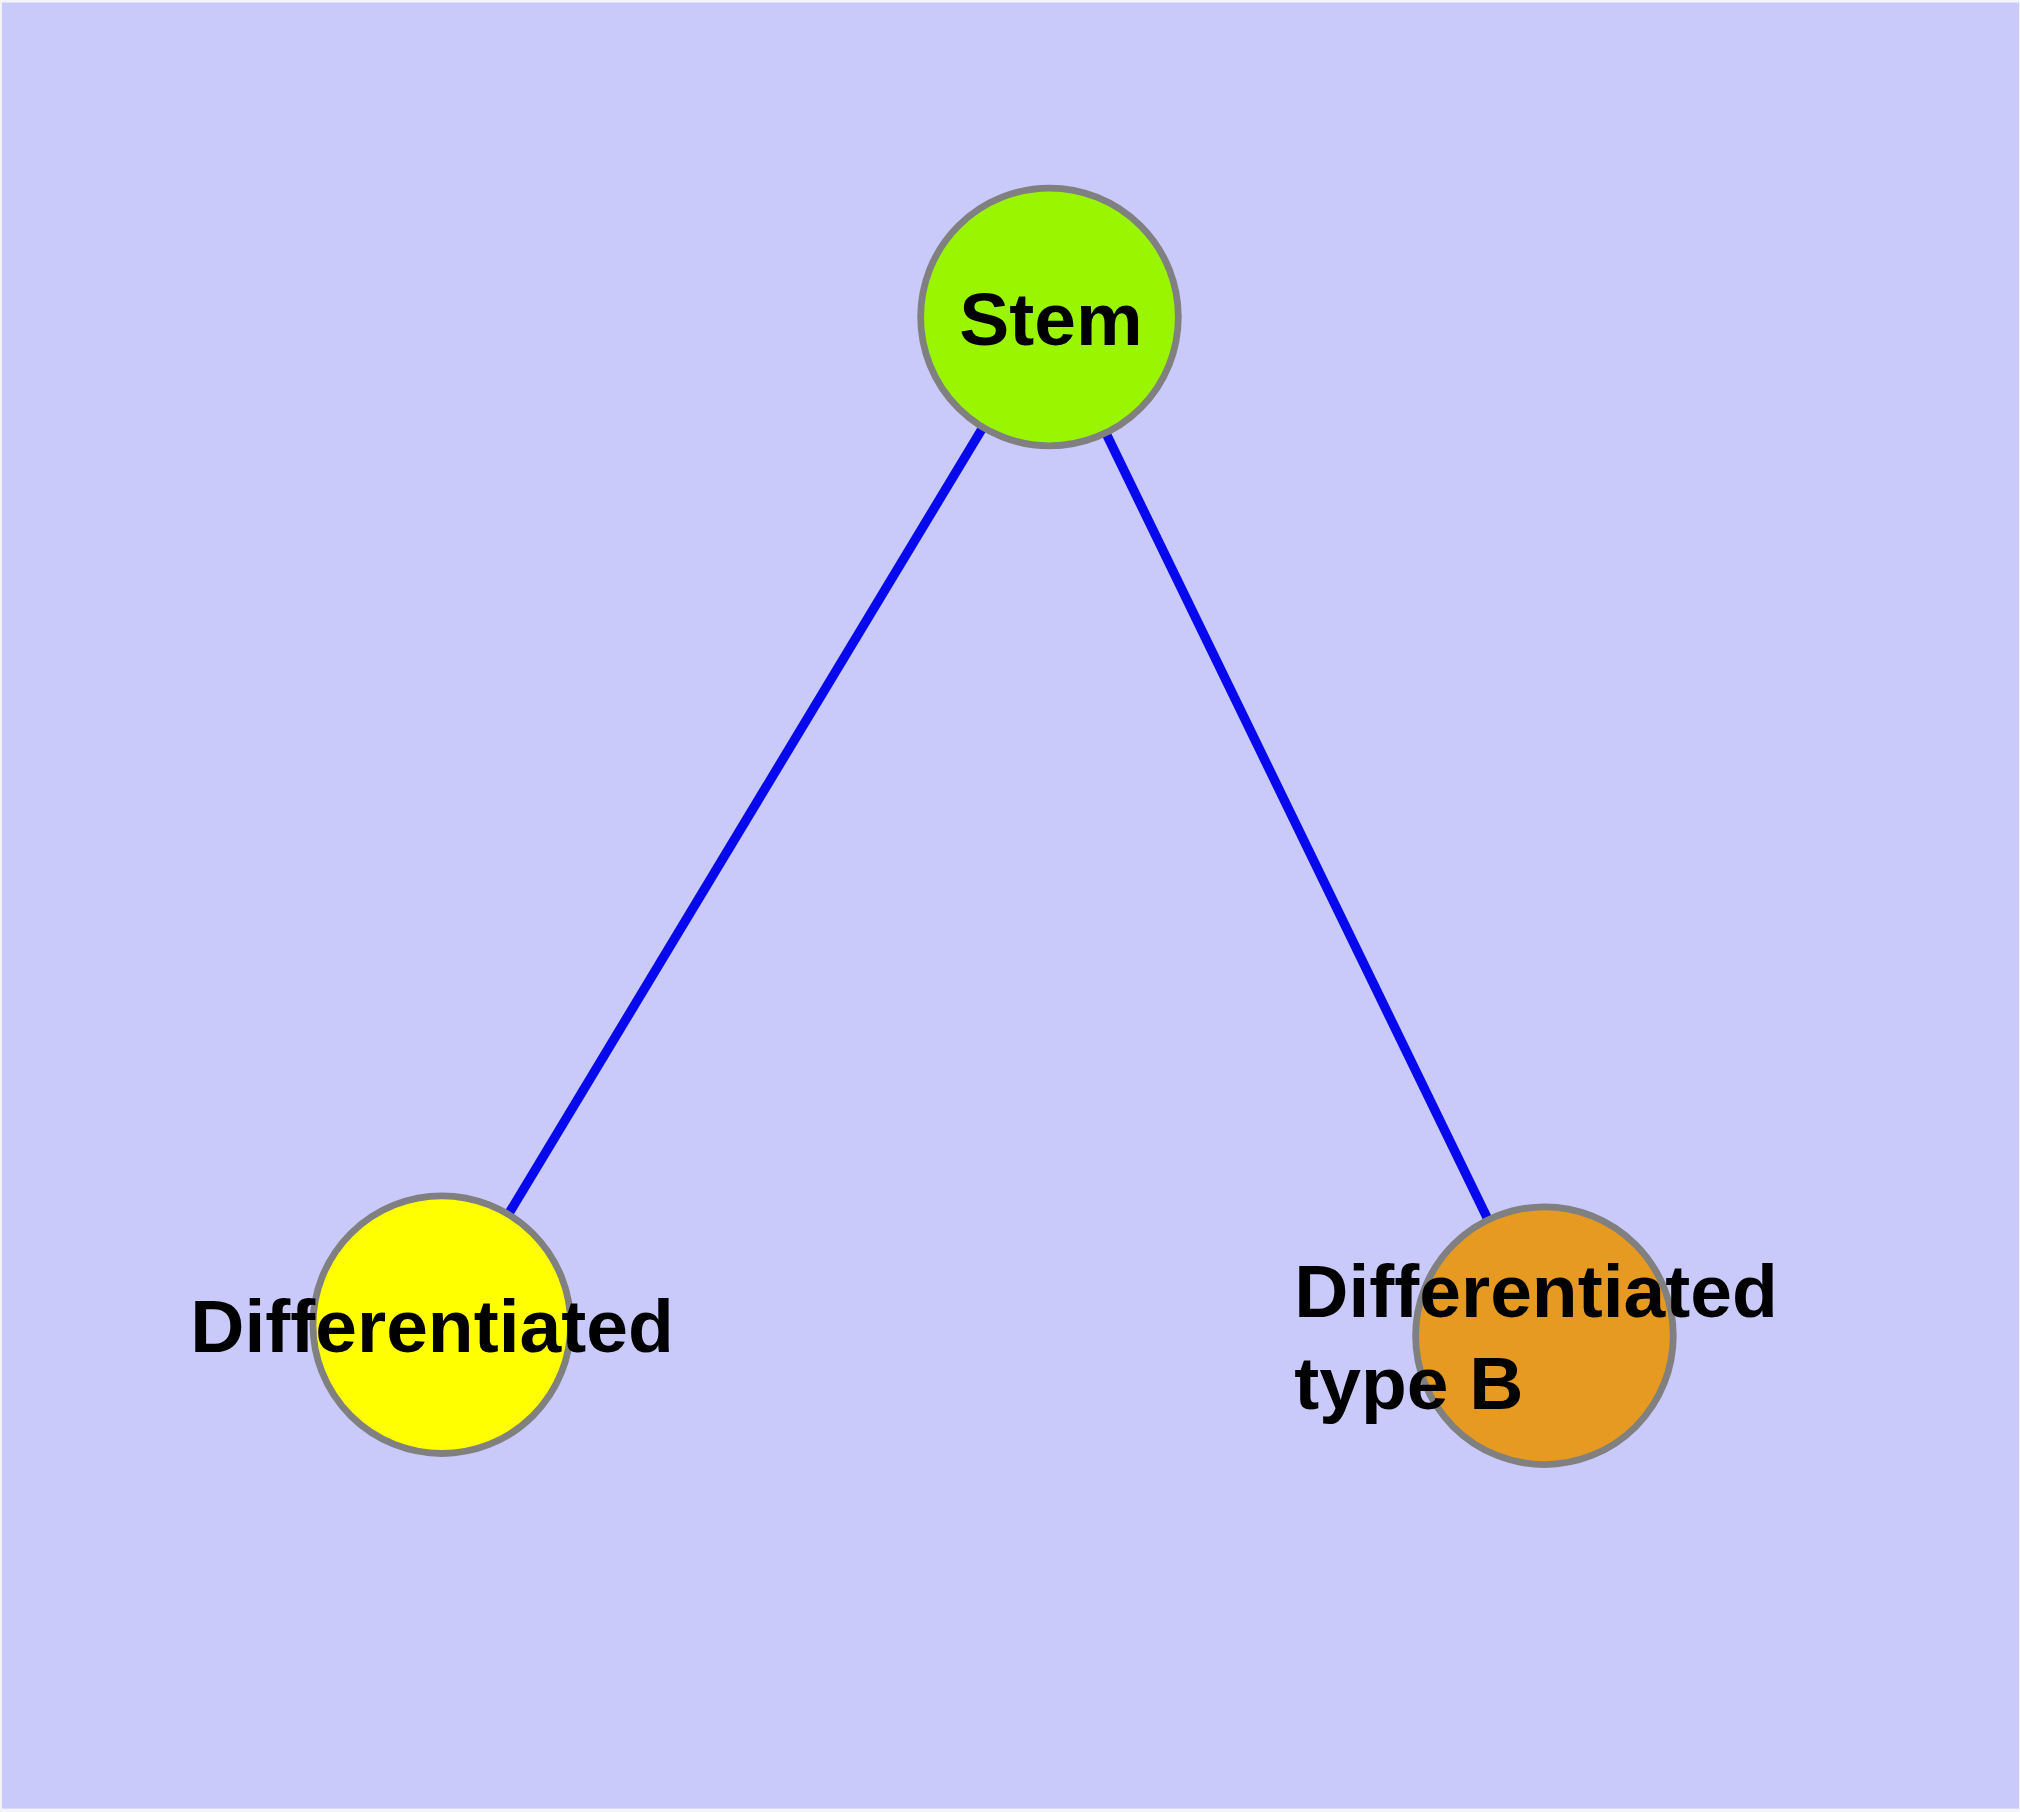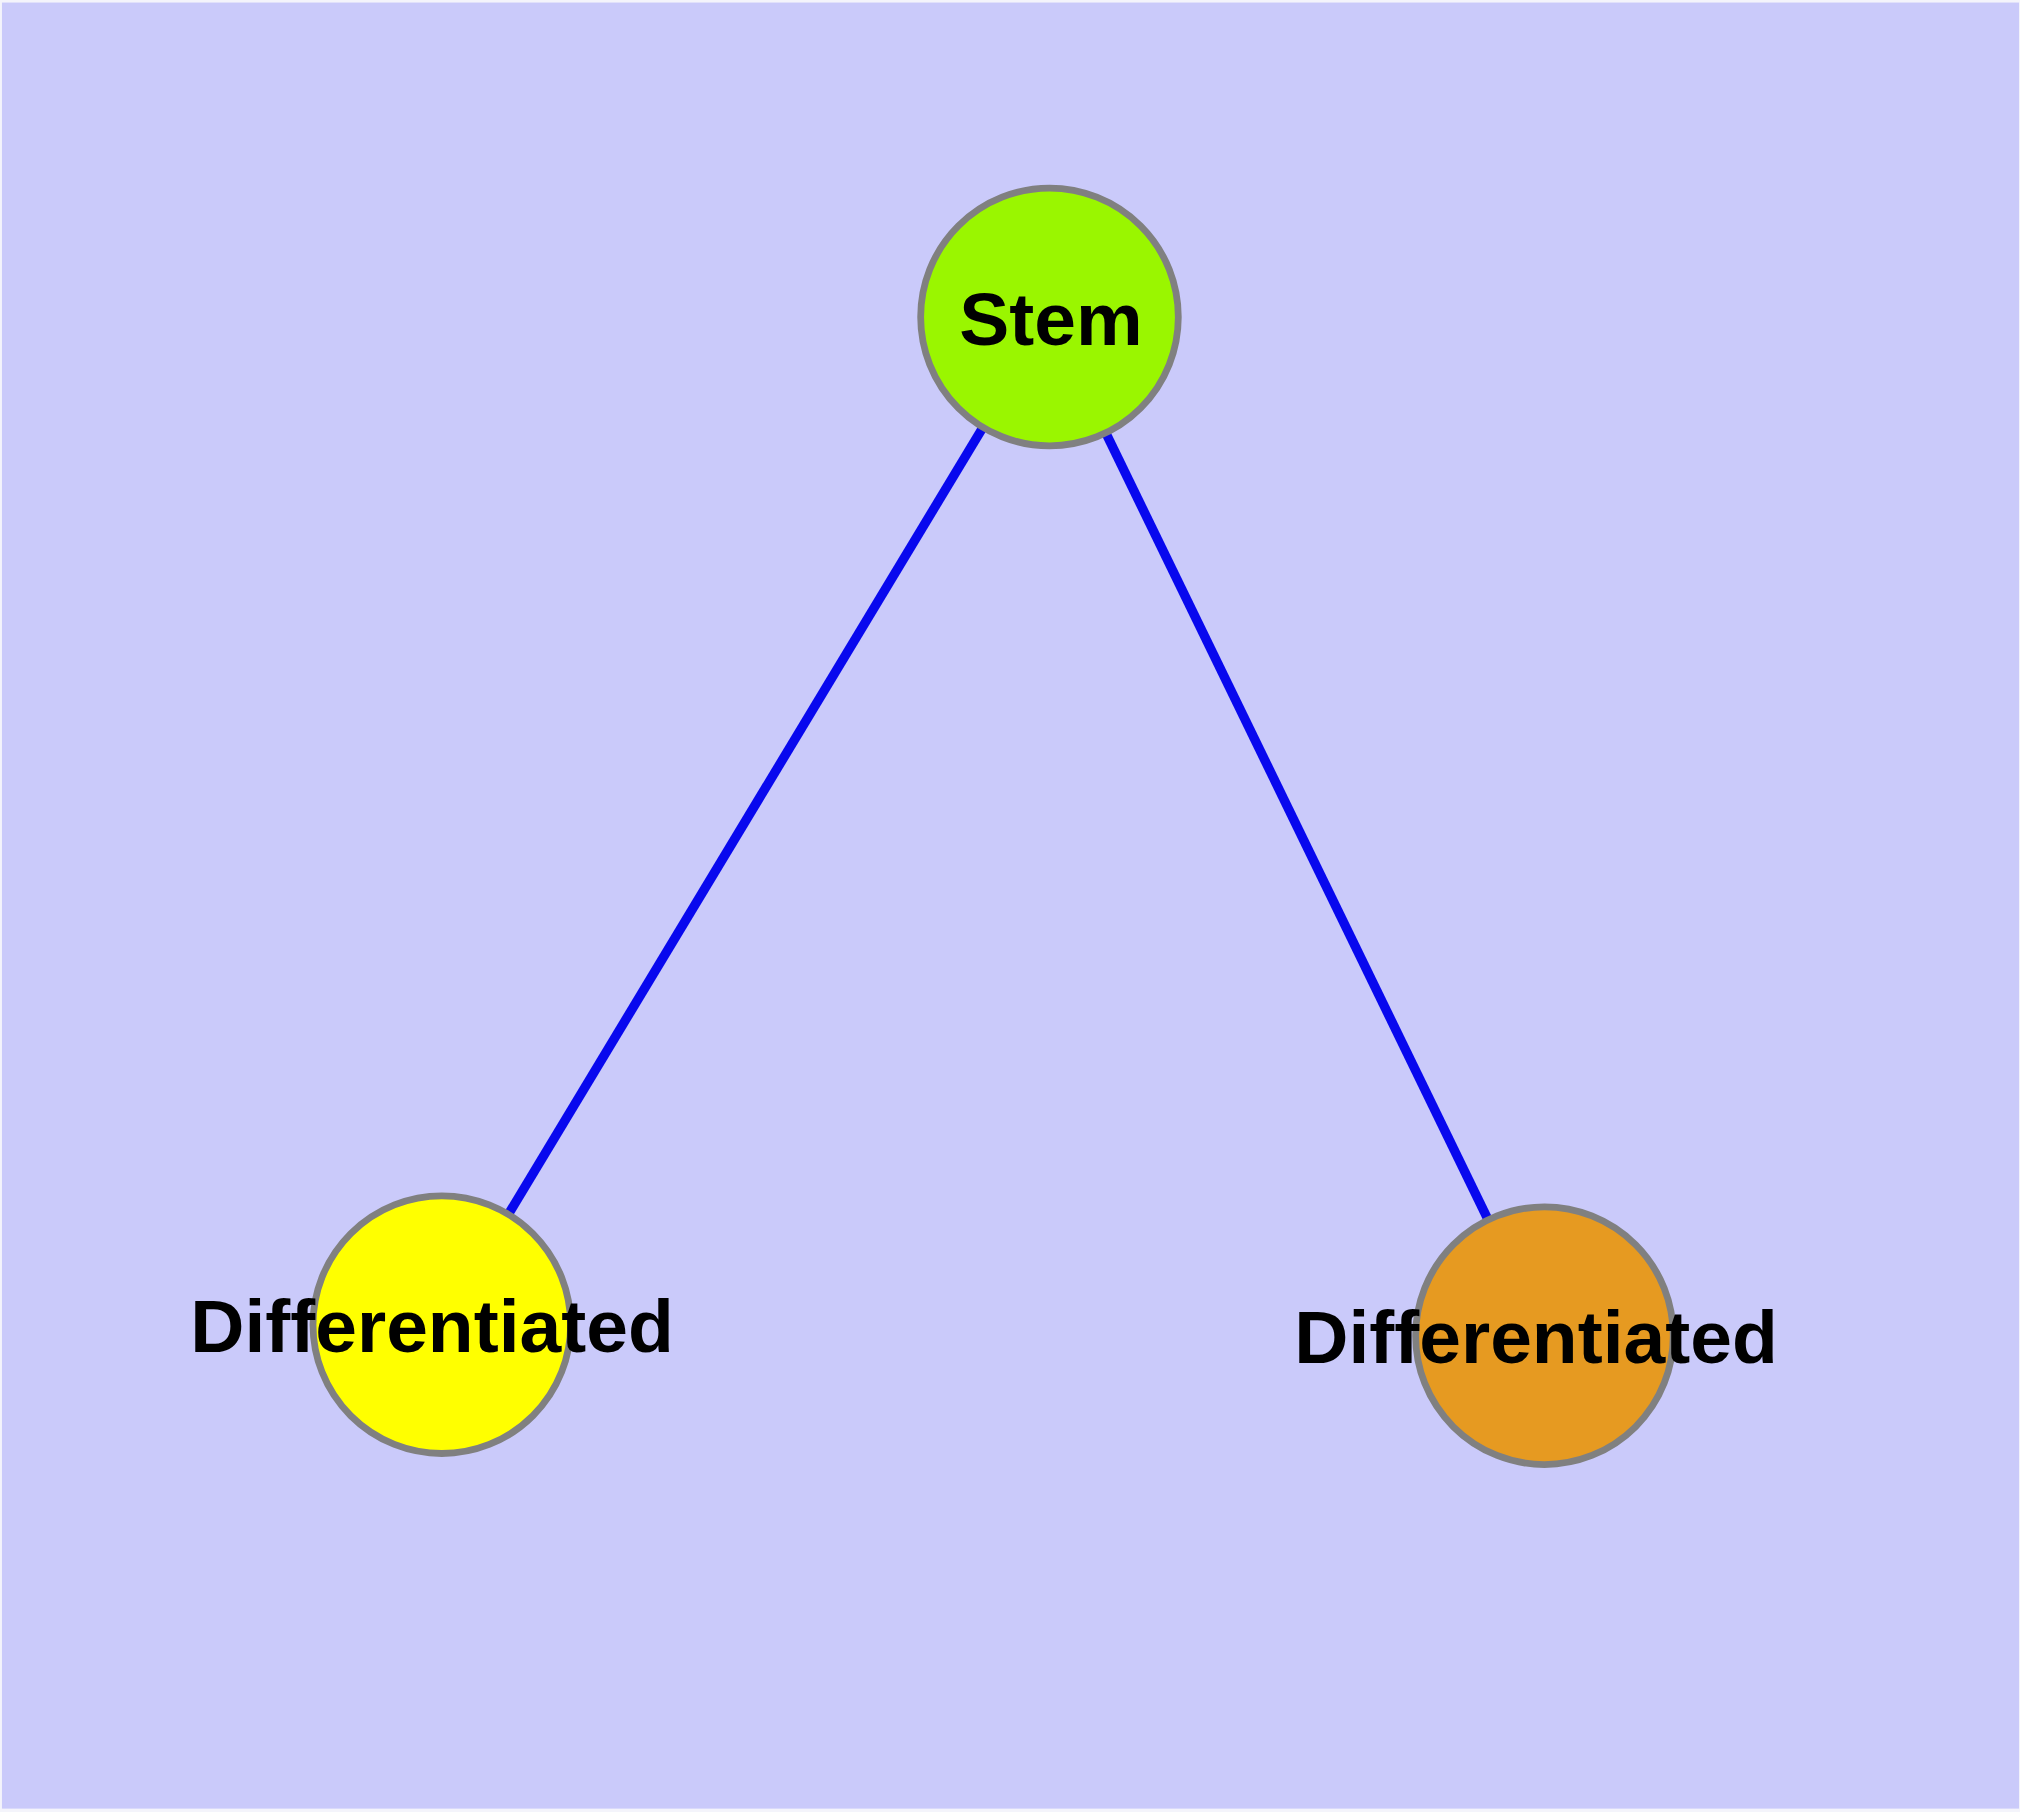--- a/index.html
+++ b/index.html
@@ -54,15 +54,16 @@
   <div class="node-label" style="left:1051px; top:319px;">
     <div>Stem</div>
   </div>
 
   <div class="node-label" style="left:432px; top:1326px;">
     <div>Differentiated</div>
   </div>
 
   <div class="node-label" style="left:1536px; top:1337px;">
     <div>Differentiated</div>
+    <div>type B</div>
   </div>
 </div>
 
 
 </body></html>

